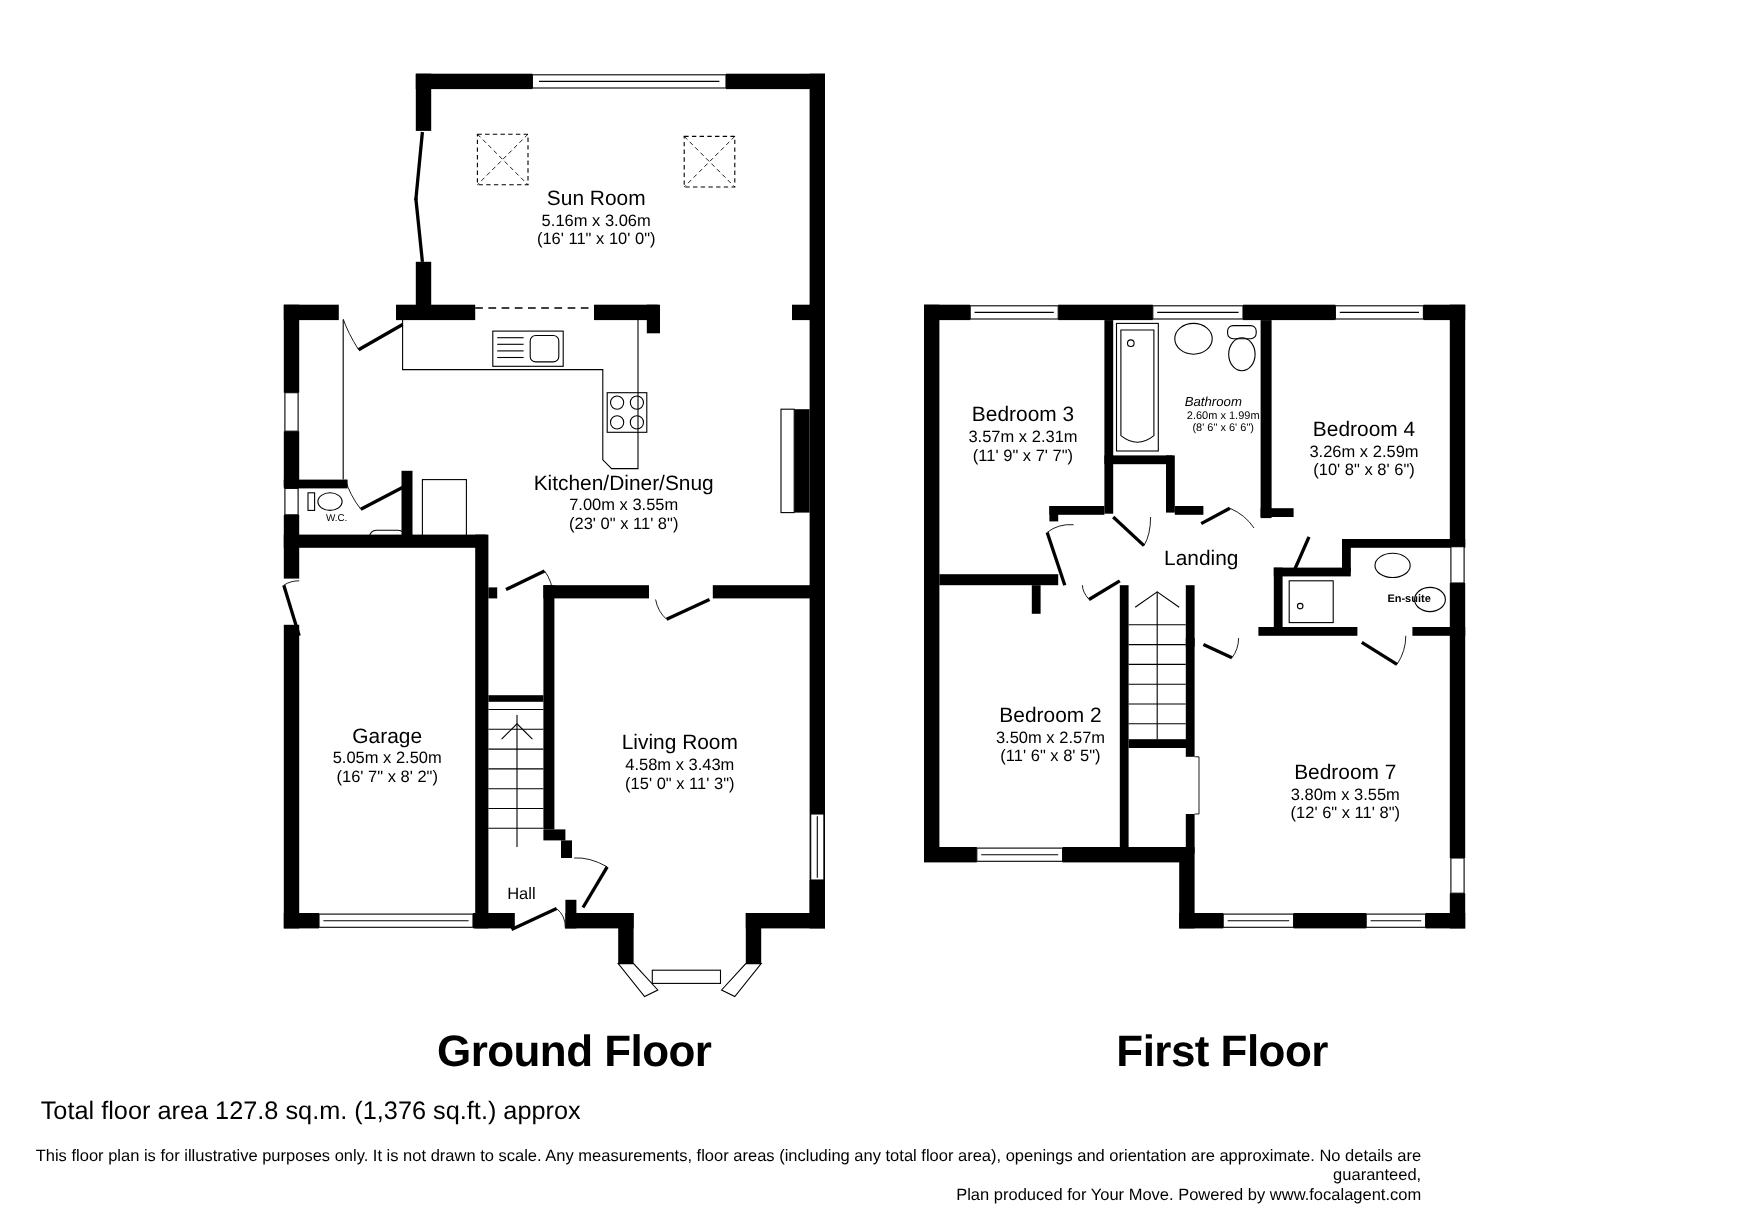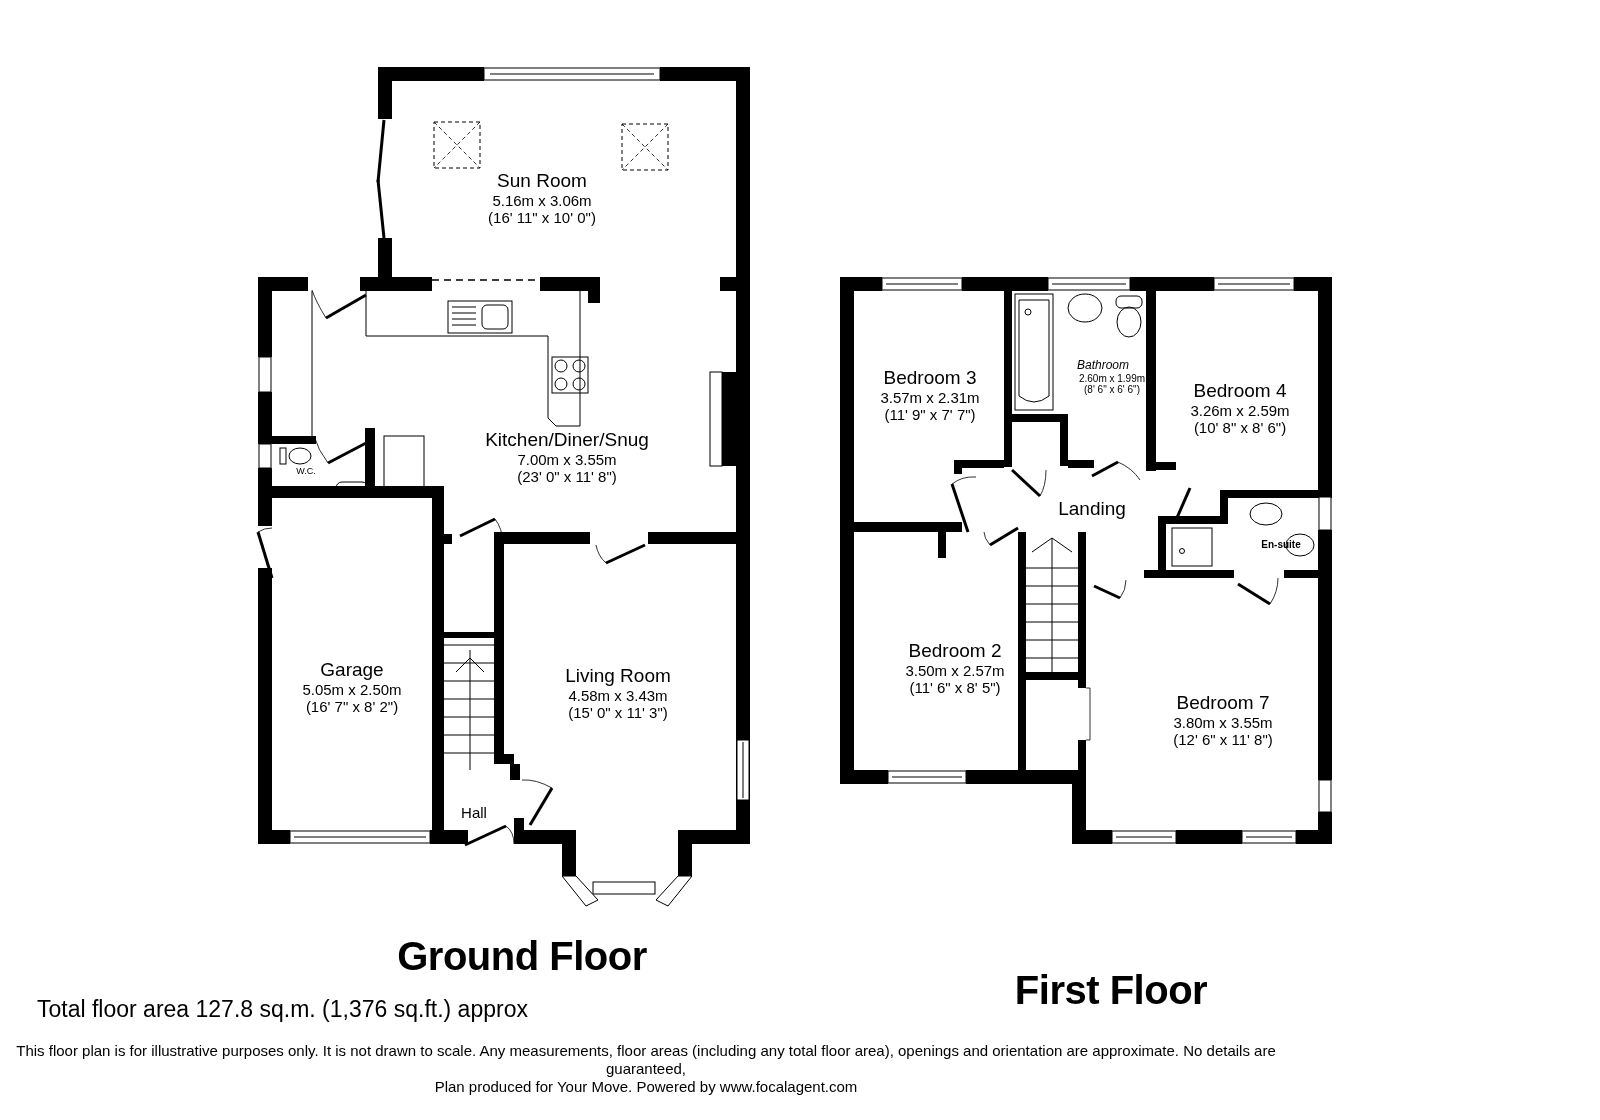--- a/index.html
+++ b/index.html
@@ -6,21 +6,21 @@
   body { width:1600px; height:1120px; position:relative; overflow:hidden; font-family:"Liberation Sans", sans-serif; color:#000; }
   #plan { position:absolute; left:0; top:0; width:1600px; height:1120px; }
   .room-label { position:absolute; text-align:center; transform:translateX(-50%); line-height:1.15; white-space:nowrap; }
   .room-name { font-size:19px; }
   .room-dim { font-size:15px; }
   .small .room-name { font-size:12px;font-style:italic; }
   .small .room-dim { font-size:10px;margin-left:18px; }
   .tiny-label { position:absolute; font-size:10px; font-weight:bold; transform:translateX(-50%); white-space:nowrap; }
   .floor-title { position:absolute; font-size:40px; font-weight:bold; transform:translateX(-50%); white-space:nowrap; letter-spacing:-0.5px; }
   .total-area { position:absolute; left:37px; top:996px; font-size:23px; white-space:nowrap; }
-  .disclaimer { position:absolute; left:0; top:1042px; width:1292px; text-align:center; font-size:15px; line-height:18px; }
+  .disclaimer { position:absolute; left:0; top:1042px; width:1292px; text-align:right; font-size:15px; line-height:18px; }
 </style>
 </head>
 <body>
 
 <svg id="plan" viewBox="0 0 1600 1120" xmlns="http://www.w3.org/2000/svg">
   <defs>
     <pattern id="winfill" width="4" height="4" patternUnits="userSpaceOnUse">
         <rect width="4" height="4" fill="#fff"></rect>
       </pattern>
   </defs>
@@ -308,18 +308,18 @@
   <div class="room-dim">3.50m x 2.57m</div>
   <div class="room-dim">(11' 6" x 8' 5")</div>
 </div>
 <div class="room-label" style="left:1223px; top:692px;">
   <div class="room-name">Bedroom 7</div>
   <div class="room-dim">3.80m x 3.55m</div>
   <div class="room-dim">(12' 6" x 11' 8")</div>
 </div>
 
 <div class="floor-title" style="left:522px; top:934px;">Ground Floor</div>
-<div class="floor-title" style="left:1111px; top:968px;">First Floor</div>
+<div class="floor-title" style="left:1111px; top:934px;">First Floor</div>
 <div class="total-area">Total floor area 127.8 sq.m. (1,376 sq.ft.) approx</div>
 <div class="disclaimer">
   <div>This floor plan is for illustrative purposes only. It is not drawn to scale. Any measurements, floor areas (including any total floor area), openings and orientation are approximate. No details are guaranteed,</div>
   <div>Plan produced for Your Move. Powered by www.focalagent.com</div>
 </div>
 
 </body></html>

